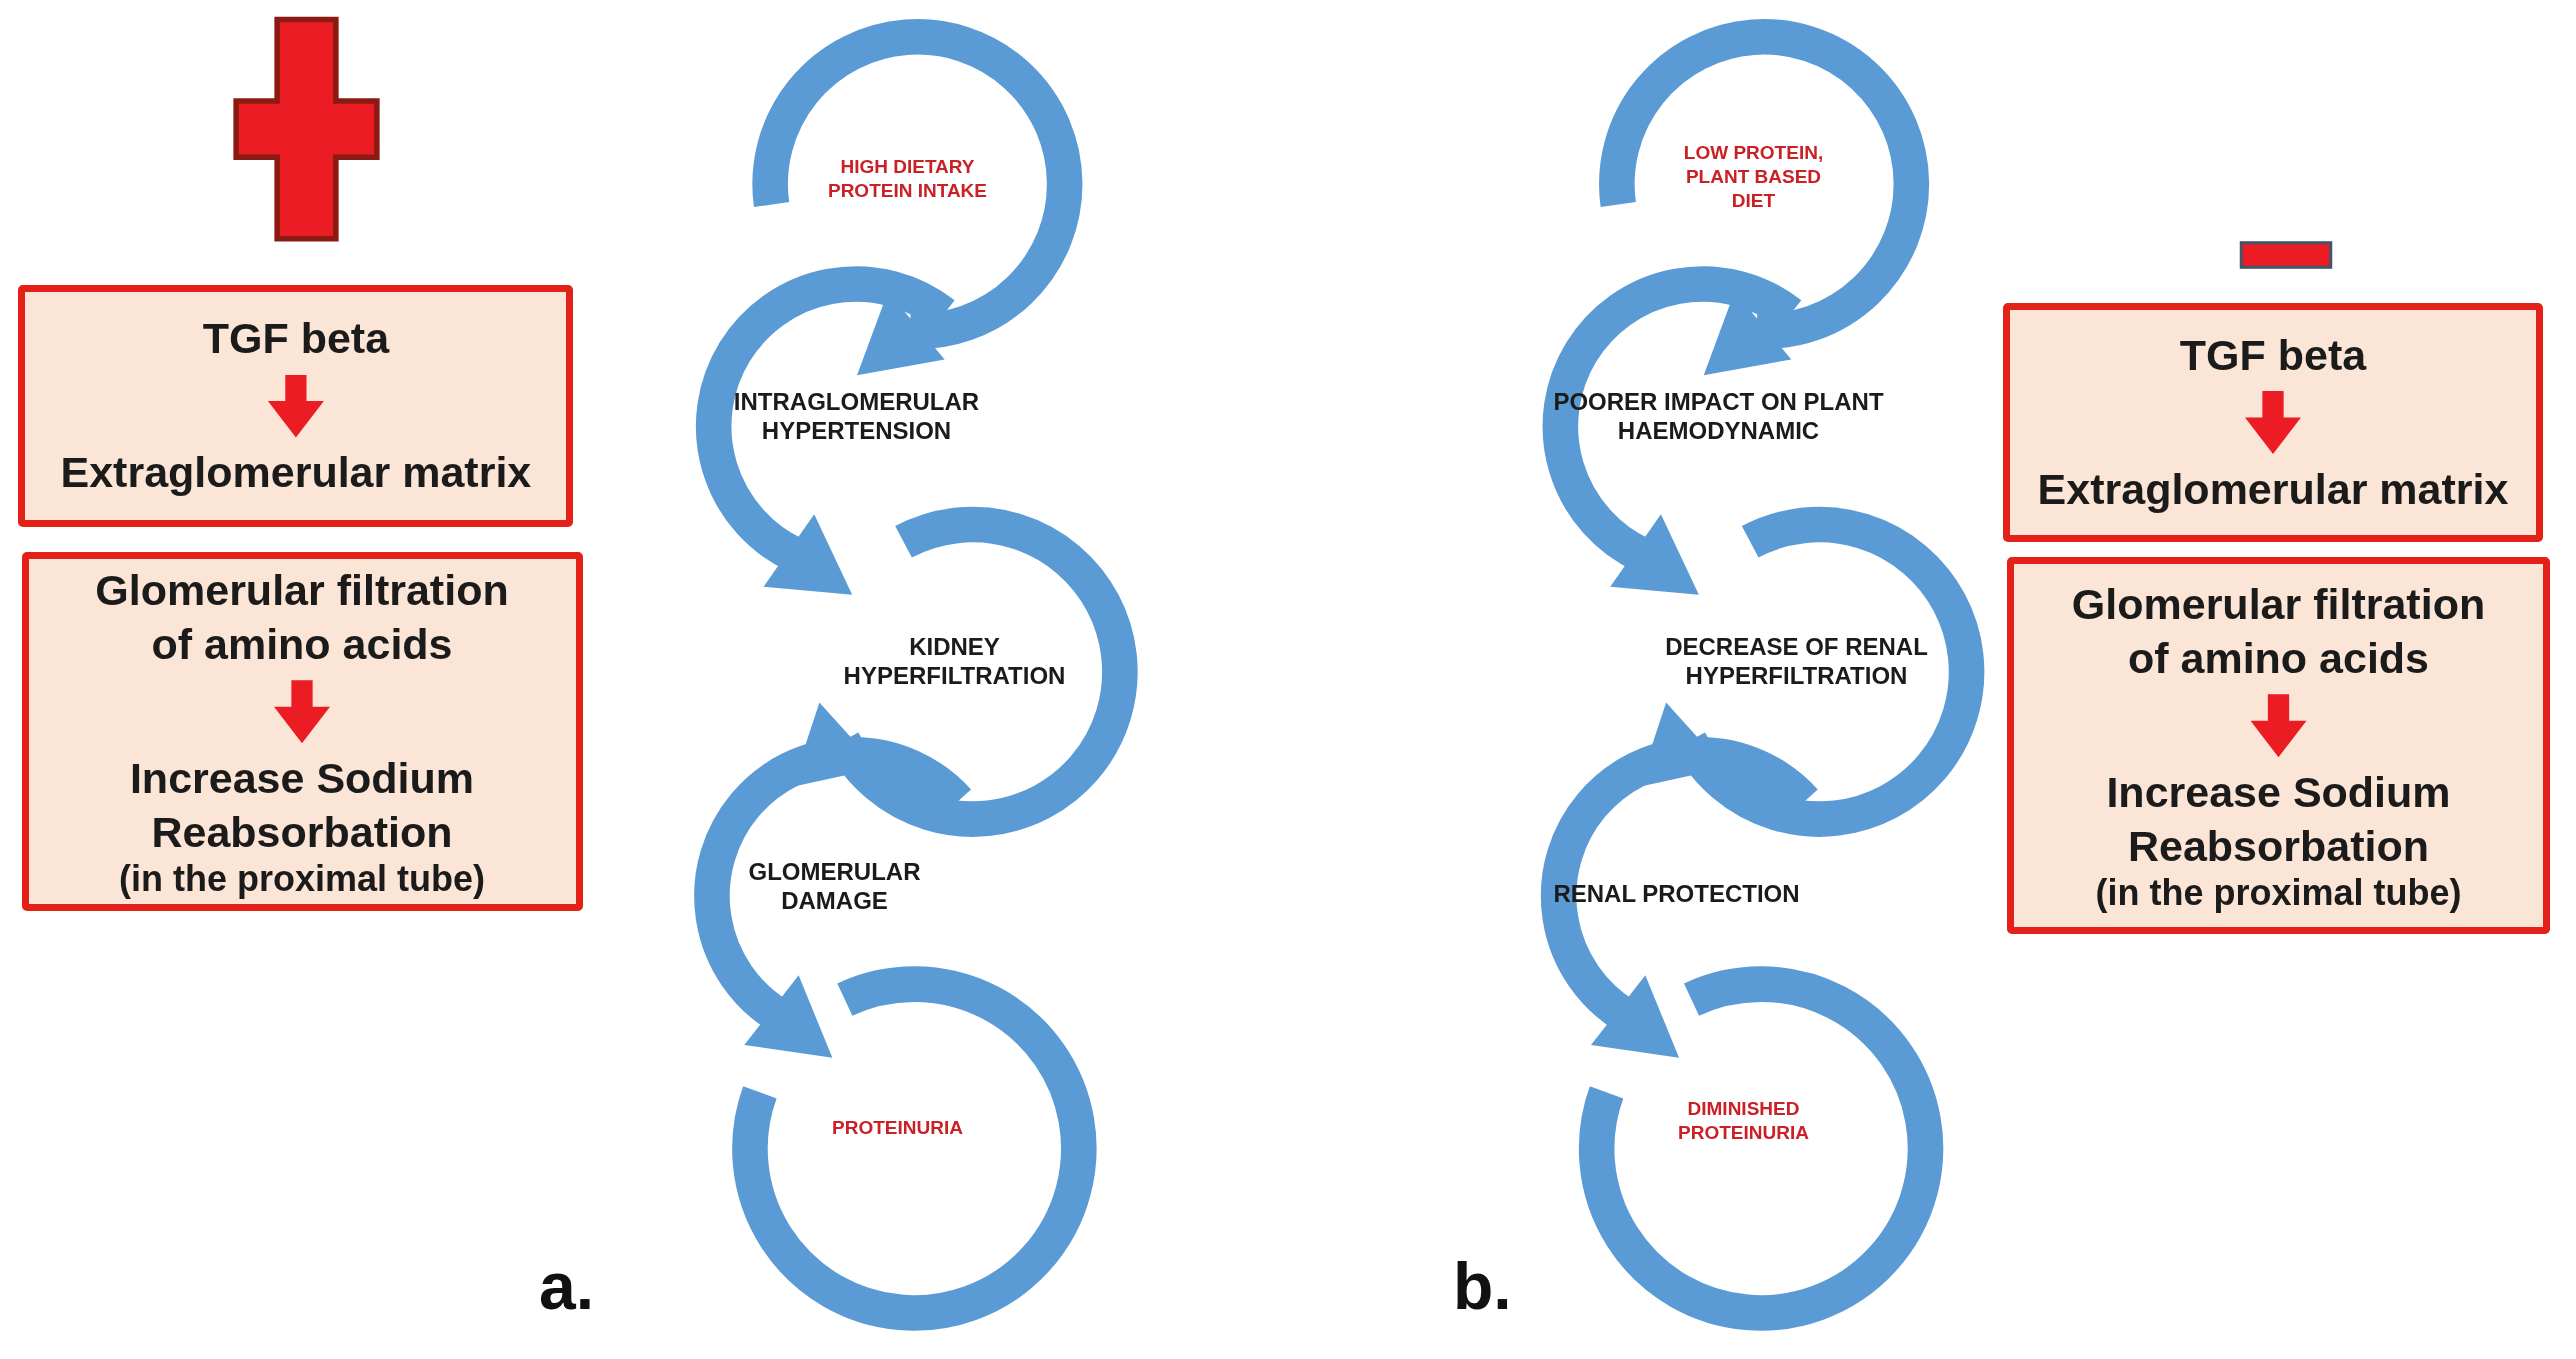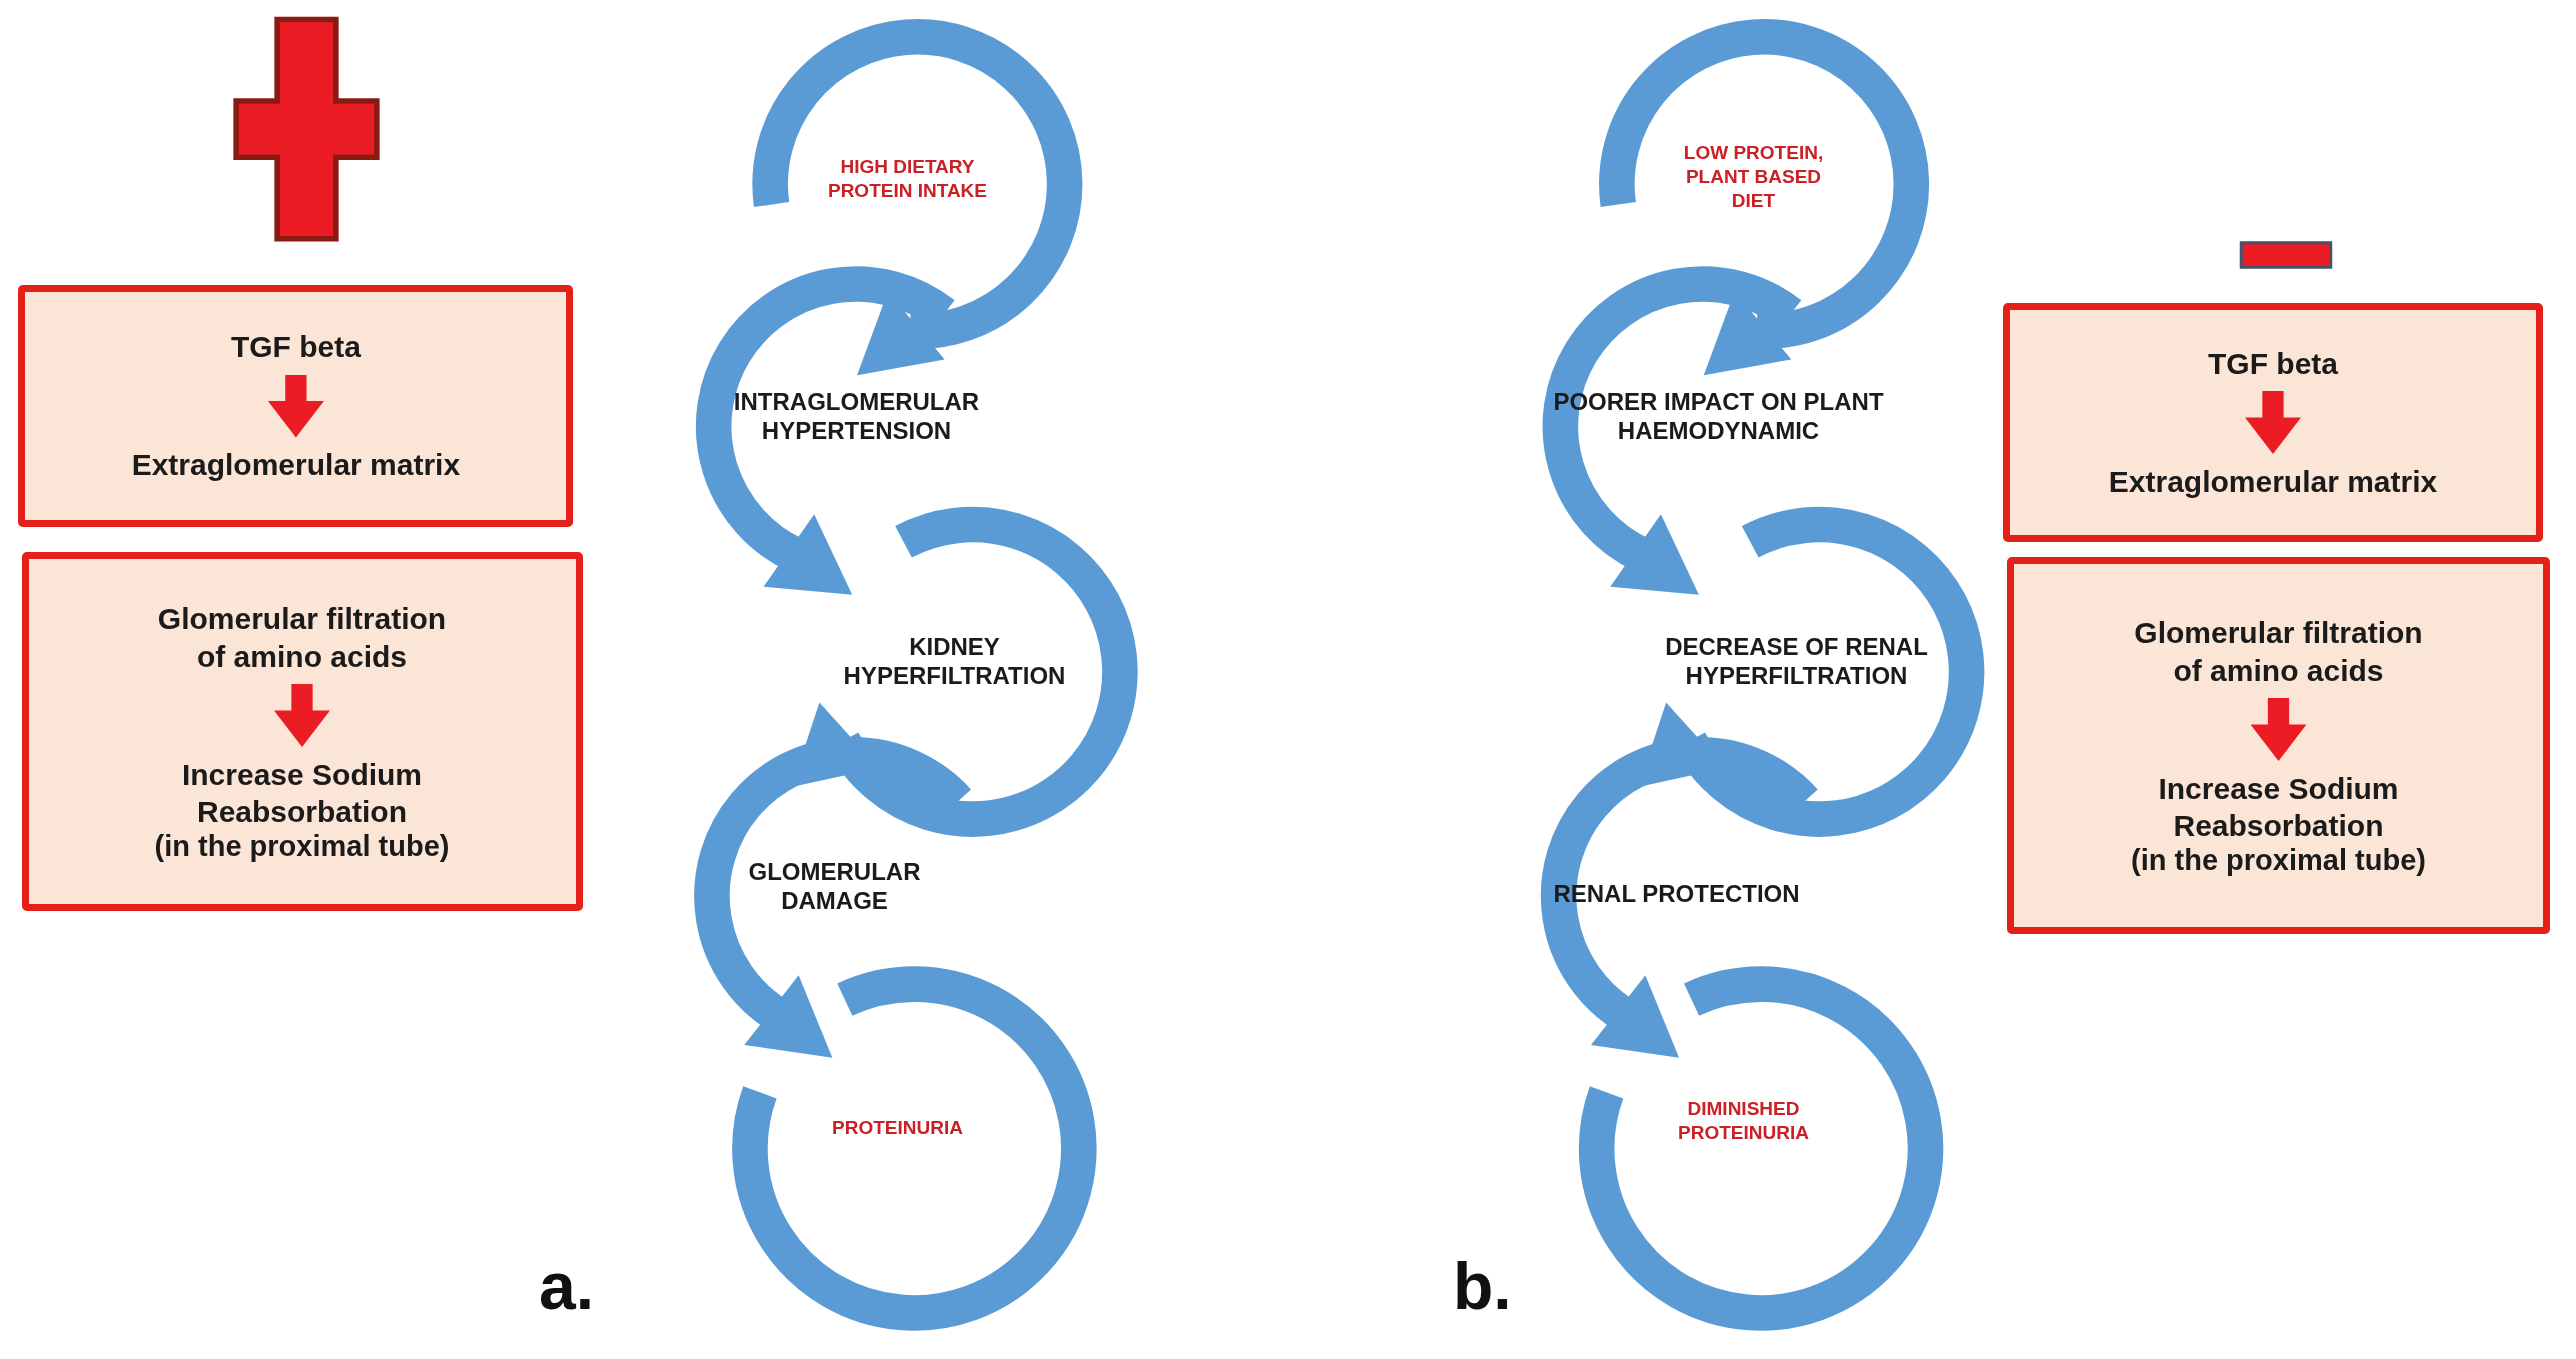--- a/index.html
+++ b/index.html
@@ -12,22 +12,22 @@
   
   .sidebox{
     position:absolute;z-index:2;box-sizing:border-box;
     background:var(--box_fill,#FBE5D6);
     border:7.4px solid var(--box_border,#E32119);
     border-radius:4.9px;
     display:flex;flex-direction:column;align-items:center;justify-content:center;
     text-align:center;color:var(--dark_text,#1B1B1B);
     font-weight:bold;
   }
-  .boxline{font-size:30px;line-height:1.25;white-space:nowrap;}
-  .boxnote{font-size:29px;line-height:1.1;white-space:nowrap;}
+  .boxline{font-size:43px;line-height:1.25;white-space:nowrap;}
+  .boxnote{font-size:36px;line-height:1.1;white-space:nowrap;}
   .down-arrow{
     width:56px;height:63px;margin:8.6px 0;
     background:var(--red_accent,#EC1C24);
     clip-path:polygon(31% 0,69% 0,69% 42%,100% 42%,50% 100%,0 42%,31% 42%);
   }
   
   .step{
     position:absolute;z-index:3;text-align:center;font-weight:bold;
     color:var(--dark_text,#1B1B1B);font-size:24px;line-height:1.22;
   }

